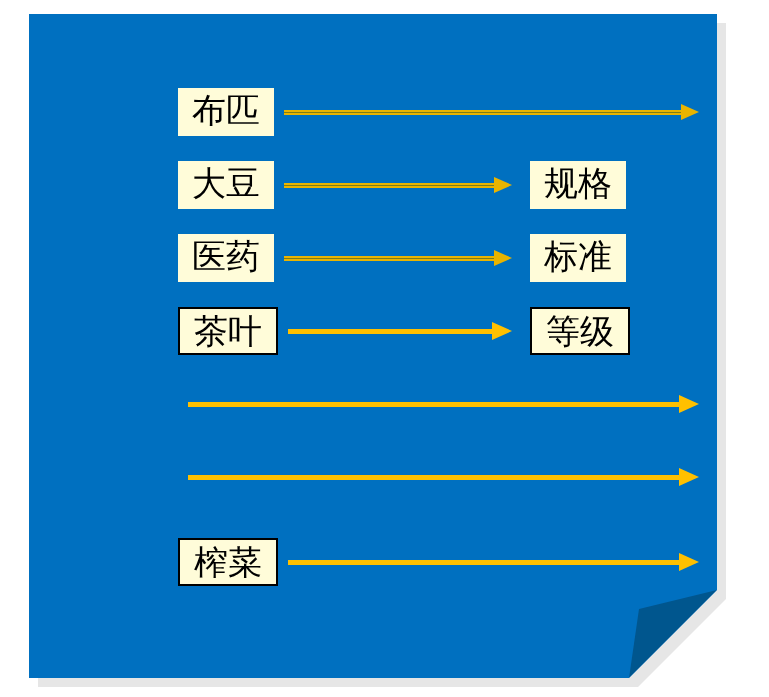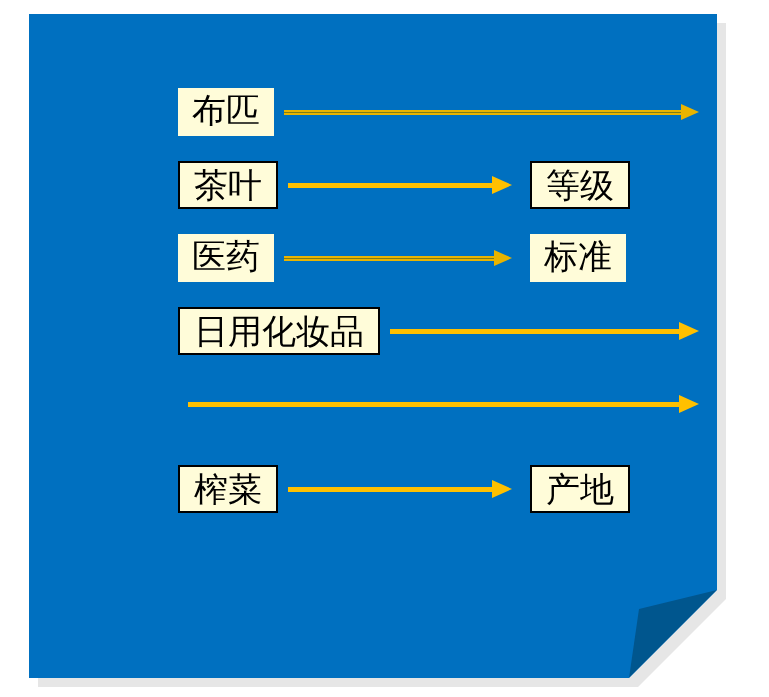--- a/index.html
+++ b/index.html
@@ -132,66 +132,72 @@
     <div class="rows">
 
       <div class="row thin">
         <div class="box"><span>布匹</span></div>
         <div class="arrow">
             <span class="shaft"></span>
             <span class="head"></span>
           </div>
       </div>
 
+      <div class="row thin">
+        <div class="box"><span>大豆</span></div>
+        <div class="arrow">
+            <span class="shaft"></span>
+            <span class="head"></span>
+          </div>
+        <div class="right-slot">
+            <div class="box"><span>规格</span></div>
+          </div>
+      </div>
+
+      <div class="row thin">
+        <div class="box"><span>医药</span></div>
+        <div class="arrow">
+            <span class="shaft"></span>
+            <span class="head"></span>
+          </div>
+        <div class="right-slot">
+            <div class="box"><span>标准</span></div>
+          </div>
+      </div>
 
       <div class="row thick bordered">
         <div class="box"><span>茶叶</span></div>
         <div class="arrow">
             <span class="shaft"></span>
             <span class="head"></span>
           </div>
         <div class="right-slot">
             <div class="box"><span>等级</span></div>
           </div>
       </div>
 
-      <div class="row thin">
-        <div class="box"><span>医药</span></div>
-        <div class="arrow">
-            <span class="shaft"></span>
-            <span class="head"></span>
-          </div>
-        <div class="right-slot">
-            <div class="box"><span>标准</span></div>
-          </div>
-      </div>
-
       <div class="row thick bordered">
-        <div class="box"><span>日用化妆品</span></div>
         <div class="arrow">
             <span class="shaft"></span>
             <span class="head"></span>
           </div>
       </div>
 
       <div class="row thick bordered">
         <div class="arrow">
             <span class="shaft"></span>
             <span class="head"></span>
           </div>
       </div>
 
       <div class="row thick bordered extra-gap">
         <div class="box"><span>榨菜</span></div>
         <div class="arrow">
             <span class="shaft"></span>
             <span class="head"></span>
-          </div>
-        <div class="right-slot">
-            <div class="box"><span>产地</span></div>
           </div>
       </div>
 
     </div>
 
     <svg class="curl" viewBox="0 0 110 110">
       <polygon points="22,110 110,22 32,41" fill="#00568e"></polygon>
     </svg>
   </div>
 </div>

